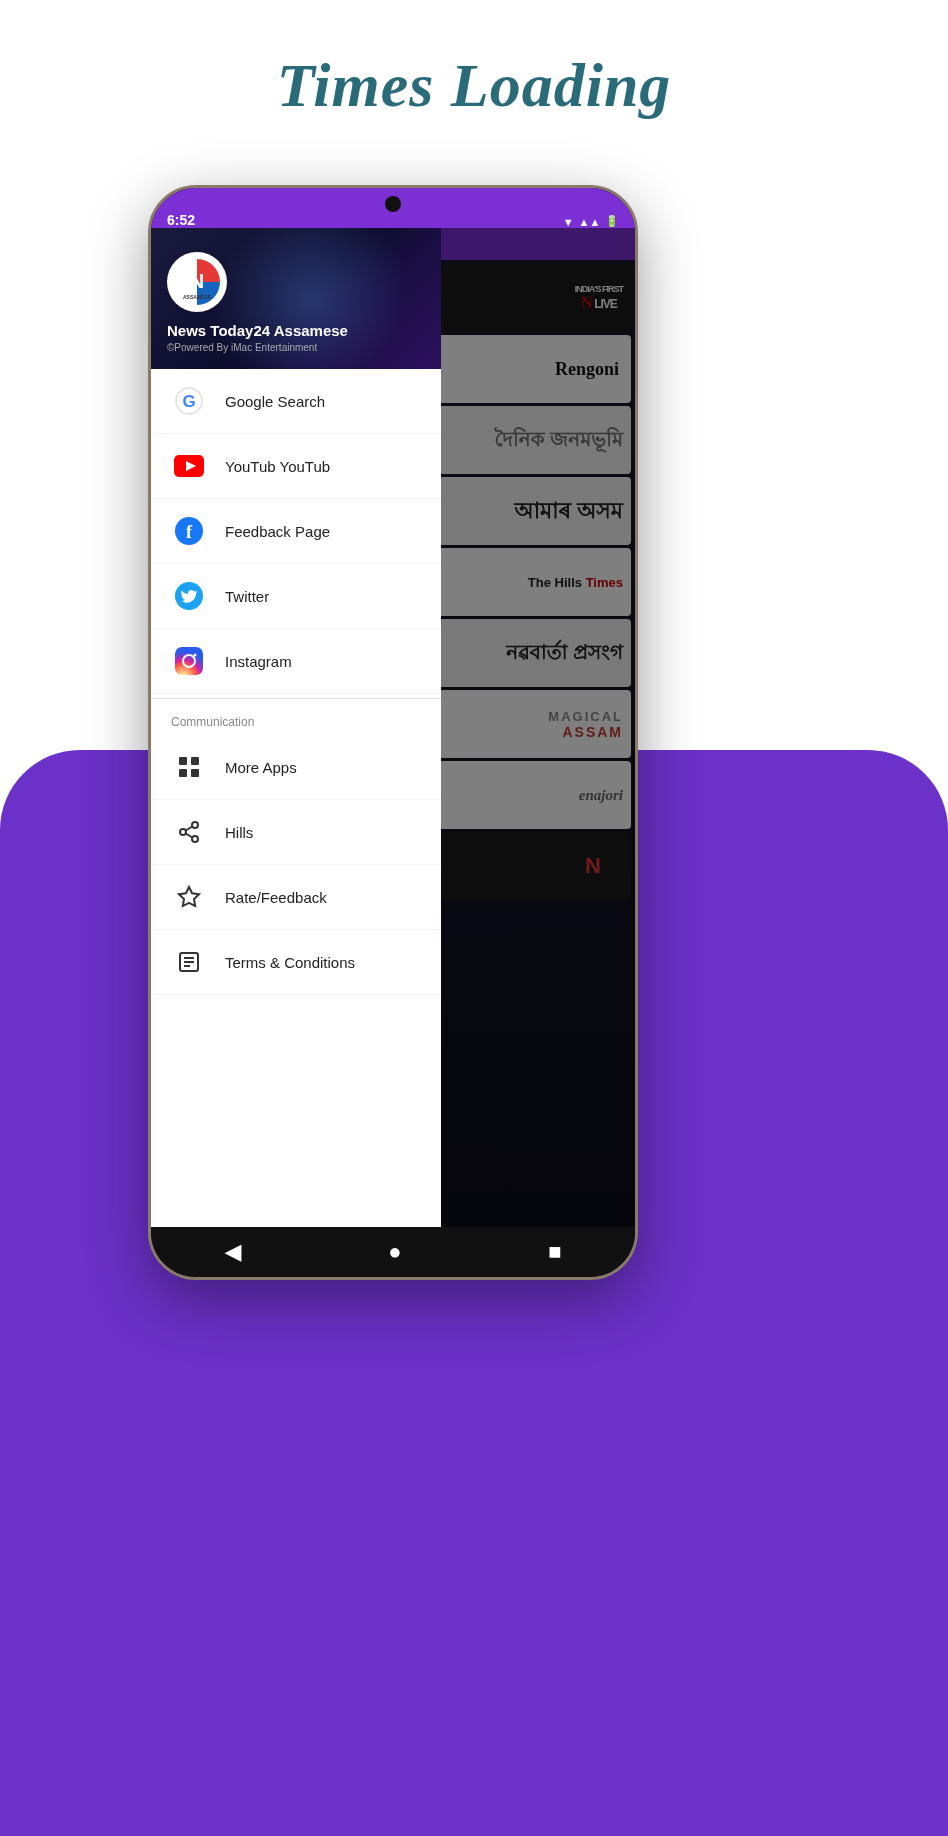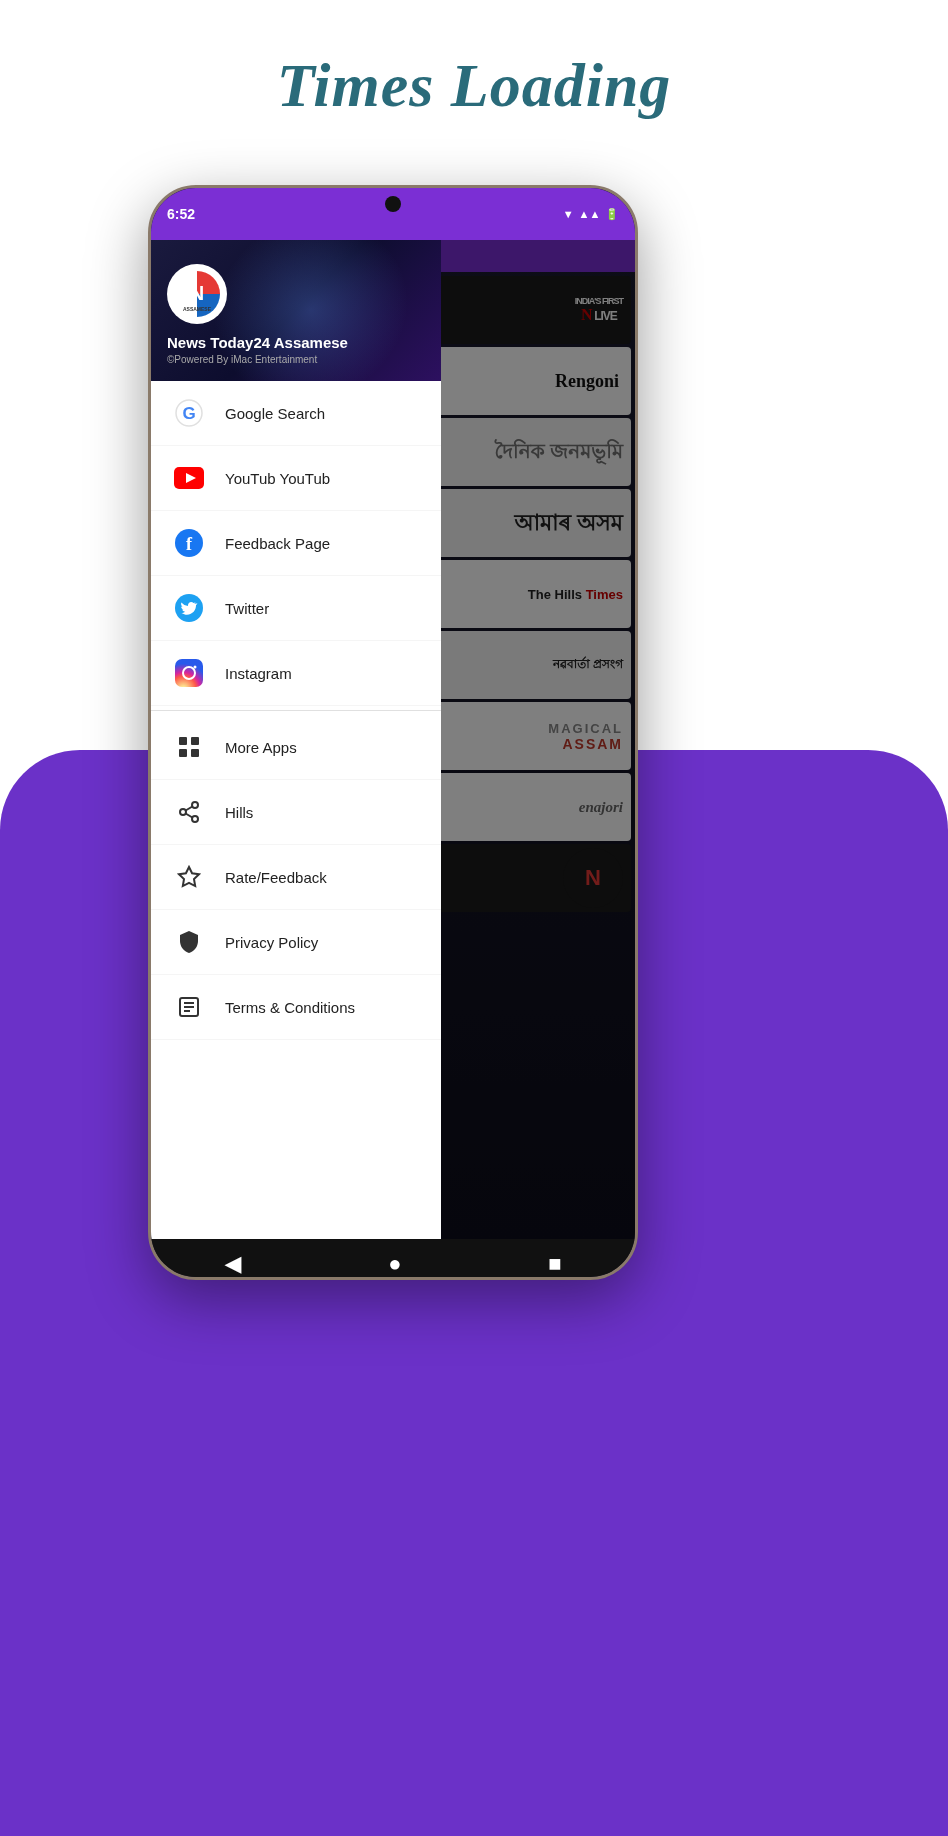--- a/index.html
+++ b/index.html
@@ -53,23 +53,23 @@
       background: #1a1a2e;
       border-radius: 48px;
       border: 3px solid #8a7a6a;
       overflow: hidden;
       box-shadow: 0 20px 60px rgba(0,0,0,0.4);
     }
 
     
     .status-bar {
       background: #7b2fd4;
-      height: 52px;
-      display: flex;
-      align-items: center;
+      height: 40px;
+      display: flex;
+      align-items: flex-end;
       justify-content: space-between;
       padding: 0 16px;
       position: relative;
     }
 
     .status-time {
       color: #fff;
       font-size: 14px;
       font-weight: bold;
     }
@@ -365,21 +365,21 @@
         </div>
 
         <div class="news-card hills-times">
           <div class="card-logo" style="background:#fff;width:100%;text-align:right;padding-right:4px;">
             <span style="font-size:13px;font-weight:bold;color:#222;margin-top:44px;">The Hills <span style="color:#c00;">Times</span></span>
           </div>
         </div>
 
         <div class="news-card nababarta">
           <div class="card-logo" style="background:#f5f5f5;width:100%;text-align:right;padding-right:4px;">
-            <span style="font-size:12px;font-weight:bold;color:#222;">নৱবাৰ্তা প্ৰসংগ</span>
+            <span style="font-size:20px;font-weight:bold;color:#222;">নৱবাৰ্তা প্ৰসংগ</span>
           </div>
         </div>
 
         <div class="news-card magical-assam">
           <div class="card-logo" style="background:#fff;width:100%;text-align:right;padding-right:4px;">
             <div style="font-size:13px;font-weight:900;color:#888;letter-spacing:2px;">MAGICAL</div>
             <div style="font-size:14px;font-weight:900;color:#c0392b;letter-spacing:2px;">ASSAM</div>
           </div>
         </div>
 
@@ -478,20 +478,21 @@
               <rect width="28" height="28" rx="7" fill="url(#ig-grad)"></rect>
               <circle cx="14" cy="14" r="6" fill="none" stroke="white" stroke-width="2"></circle>
               <circle cx="20" cy="8" r="1.5" fill="white"></circle>
             </svg>
           </div>
           <span class="menu-label">Instagram</span>
         </div>
 
         <div class="menu-divider"></div>
 
+        <div class="menu-section-label">Communication</div>
 
         <div class="menu-item">
           <div class="menu-icon">
             <svg width="24" height="24" viewBox="0 0 24 24" fill="#333">
               <rect x="2" y="2" width="8" height="8" rx="1"></rect>
               <rect x="14" y="2" width="8" height="8" rx="1"></rect>
               <rect x="2" y="14" width="8" height="8" rx="1"></rect>
               <rect x="14" y="14" width="8" height="8" rx="1"></rect>
             </svg>
           </div>
@@ -513,28 +514,20 @@
 
         <div class="menu-item">
           <div class="menu-icon">
             <svg width="24" height="24" viewBox="0 0 24 24" fill="none" stroke="#333" stroke-width="2">
               <polygon points="12 2 15.09 8.26 22 9.27 17 14.14 18.18 21.02 12 17.77 5.82 21.02 7 14.14 2 9.27 8.91 8.26 12 2"></polygon>
             </svg>
           </div>
           <span class="menu-label">Rate/Feedback</span>
         </div>
 
-        <div class="menu-item">
-          <div class="menu-icon">
-            <svg width="24" height="24" viewBox="0 0 24 24" fill="#333">
-              <path d="M12 1L3 5v6c0 5.55 3.84 10.74 9 12 5.16-1.26 9-6.45 9-12V5l-9-4z"></path>
-            </svg>
-          </div>
-          <span class="menu-label">Privacy Policy</span>
-        </div>
 
         <div class="menu-item">
           <div class="menu-icon">
             <svg width="24" height="24" viewBox="0 0 24 24" fill="none" stroke="#333" stroke-width="2">
               <rect x="3" y="3" width="18" height="18" rx="2"></rect>
               <line x1="7" y1="8" x2="17" y2="8"></line>
               <line x1="7" y1="12" x2="17" y2="12"></line>
               <line x1="7" y1="16" x2="13" y2="16"></line>
             </svg>
           </div>

